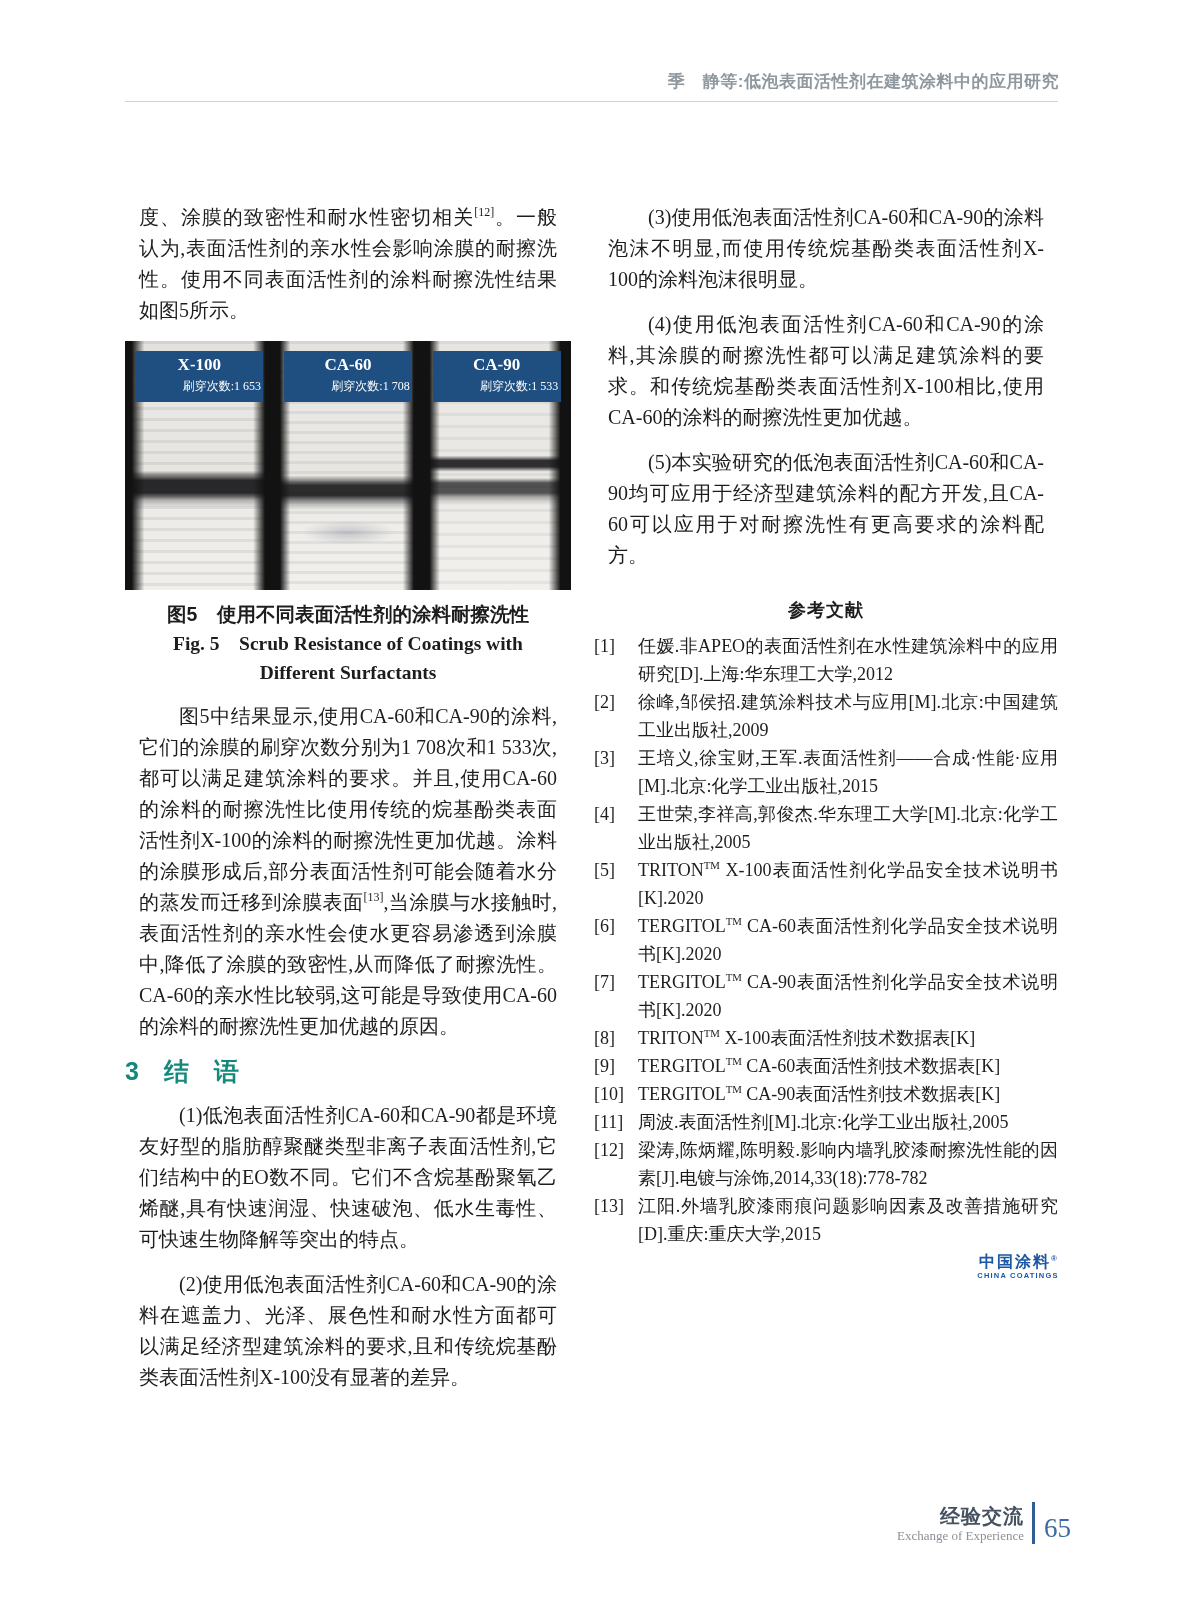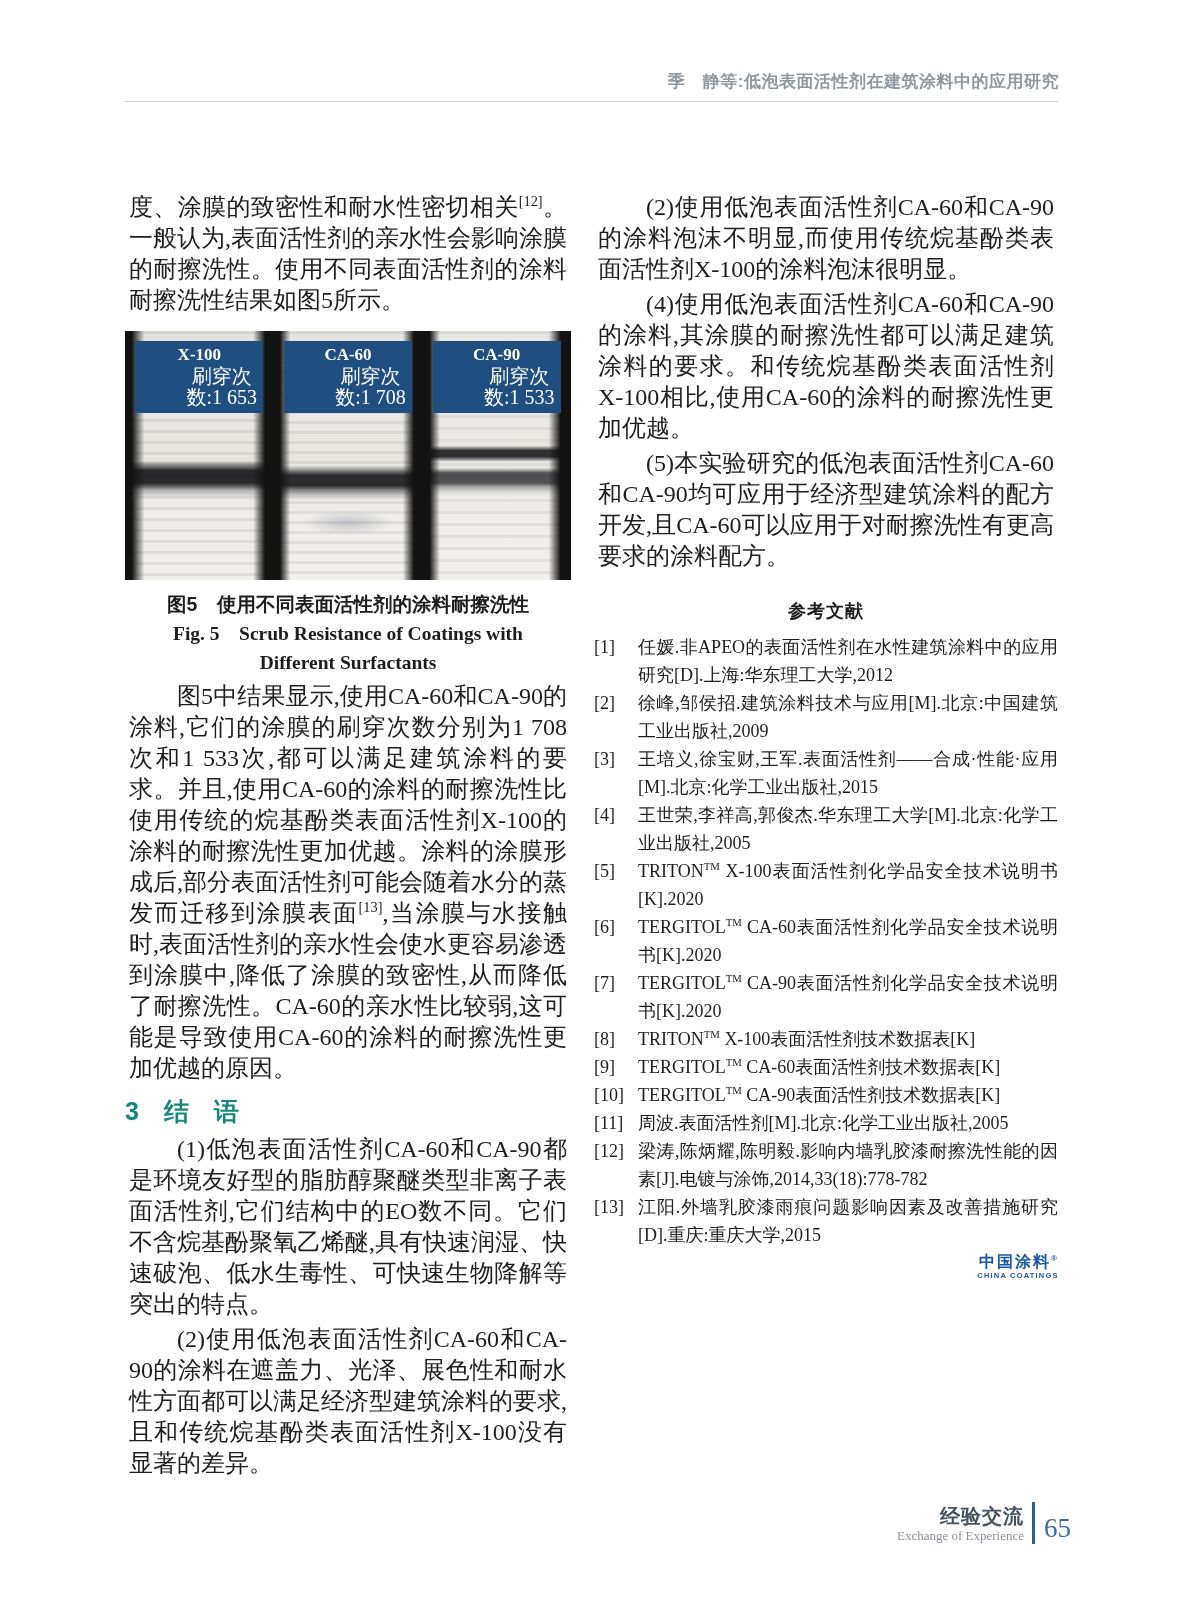--- a/index.html
+++ b/index.html
@@ -8,21 +8,21 @@
 
   
   .running-title{position:absolute;top:70px;right:128px;font-family:"Liberation Sans","DejaVu Sans",sans-serif;
         font-size:17px;font-weight:600;color:#8f989e;letter-spacing:0.5px;}
   .header-rule{position:absolute;top:101px;left:125px;width:933px;height:1px;background:#cfd3d6;}
 
   
   .col-left{position:absolute;left:125px;top:188px;width:446px;}
   .col-right{position:absolute;left:594px;top:188px;width:464px;}
 
-  p.body{margin:4px;font-size:24px;line-height:31px;text-align:justify;}
+  p.body{margin:14px;font-size:20px;line-height:31px;text-align:justify;}
   p.indent{text-indent:2em;}
   sup{font-size:0.6em;vertical-align:super;line-height:0;}
 
   
   .figure{margin-top:15px;display:flex;height:249px;}
   .panel{flex:1;position:relative;background:#121212;overflow:hidden;}
   .photo{position:absolute;inset:0;}
   .p1 .photo{background:
       linear-gradient(90deg,#121212 0 4.5%,rgba(18,18,18,0) 13%,rgba(18,18,18,0) 86%,#121212 94% 100%),
       linear-gradient(180deg,rgba(0,0,0,0) 0 52%,rgba(24,24,27,.92) 56% 61%,rgba(70,70,76,.35) 64%,rgba(0,0,0,0) 67%),
@@ -36,21 +36,21 @@
       linear-gradient(180deg,#e3e2de 0%,#e9e8e4 32%,#e7e6e1 52%,#eeede9 74%,#f1f0ec 100%);}
   .p3 .photo{background:
       linear-gradient(90deg,#121212 0 5%,rgba(18,18,18,0) 12%,rgba(18,18,18,0) 85%,#121212 93% 100%),
       linear-gradient(180deg,rgba(0,0,0,0) 0 46%,rgba(22,22,25,.88) 48% 50.5%,rgba(0,0,0,0) 52.5%),
       linear-gradient(180deg,rgba(0,0,0,0) 0 55%,rgba(30,30,34,.75) 57% 61%,rgba(80,80,86,.3) 63%,rgba(0,0,0,0) 66%),
       repeating-linear-gradient(180deg,rgba(135,135,144,.12) 0 3px,rgba(0,0,0,0) 3px 12px),
       linear-gradient(180deg,#e6e5e1 0%,#eae9e5 34%,#e8e7e2 54%,#efeeea 75%,#f1f0ec 100%);}
   .plabel{position:absolute;top:10px;left:7%;right:7%;background:#1e4f80;color:#ffffff;
       text-align:center;padding:3px 0 5px;}
   .plabel .pname{font-size:17px;font-weight:bold;line-height:22px;}
-  .plabel .pcount{font-size:20px;line-height:21px;margin-left:45px;}
+  .plabel .pcount{font-size:12px;line-height:21px;margin-left:45px;}
 
   .cap-zh{margin:10px 0 0;text-align:center;font-weight:bold;font-size:19.5px;line-height:29px;
       font-family:"Liberation Sans","DejaVu Sans",sans-serif;}
   .cap-en{margin:0 auto;max-width:420px;text-align:center;font-weight:bold;font-size:19.5px;line-height:29px;}
 
   .para2{margin-top:43px;}
   .sec-head{margin:12px 0 8px;font-family:"Liberation Sans","DejaVu Sans",sans-serif;
       font-weight:bold;font-size:25px;line-height:30px;color:#14897b;}
 
   
@@ -119,21 +119,21 @@
     <p class="body indent para2">图5中结果显示,使用CA-60和CA-90的涂料,它们的涂膜的刷穿次数分别为1 708次和1 533次,都可以满足建筑涂料的要求。并且,使用CA-60的涂料的耐擦洗性比使用传统的烷基酚类表面活性剂X-100的涂料的耐擦洗性更加优越。涂料的涂膜形成后,部分表面活性剂可能会随着水分的蒸发而迁移到涂膜表面<sup>[13]</sup>,当涂膜与水接触时,表面活性剂的亲水性会使水更容易渗透到涂膜中,降低了涂膜的致密性,从而降低了耐擦洗性。CA-60的亲水性比较弱,这可能是导致使用CA-60的涂料的耐擦洗性更加优越的原因。</p>
 
     <h2 class="sec-head">3　结　语</h2>
 
     <p class="body indent">(1)低泡表面活性剂CA-60和CA-90都是环境友好型的脂肪醇聚醚类型非离子表面活性剂,它们结构中的EO数不同。它们不含烷基酚聚氧乙烯醚,具有快速润湿、快速破泡、低水生毒性、可快速生物降解等突出的特点。</p>
     <p class="body indent">(2)使用低泡表面活性剂CA-60和CA-90的涂料在遮盖力、光泽、展色性和耐水性方面都可以满足经济型建筑涂料的要求,且和传统烷基酚类表面活性剂X-100没有显著的差异。</p>
   </div>
 
   <div class="col-right">
 
-    <p class="body indent">(2)使用低泡表面活性剂CA-60和CA-90的涂料泡沫不明显,而使用传统烷基酚类表面活性剂X-100的涂料泡沫很明显。</p>
+    <p class="body indent">(3)使用低泡表面活性剂CA-60和CA-90的涂料泡沫不明显,而使用传统烷基酚类表面活性剂X-100的涂料泡沫很明显。</p>
     <p class="body indent">(4)使用低泡表面活性剂CA-60和CA-90的涂料,其涂膜的耐擦洗性都可以满足建筑涂料的要求。和传统烷基酚类表面活性剂X-100相比,使用CA-60的涂料的耐擦洗性更加优越。</p>
     <p class="body indent">(5)本实验研究的低泡表面活性剂CA-60和CA-90均可应用于经济型建筑涂料的配方开发,且CA-60可以应用于对耐擦洗性有更高要求的涂料配方。</p>
 
     <h3 class="refs-head">参考文献</h3>
 
     <div>
       <div class="ref">
         <span class="rnum">[1]</span>
         <span class="rtext">任媛.非APEO的表面活性剂在水性建筑涂料中的应用研究[D].上海:华东理工大学,2012</span>
       </div>

